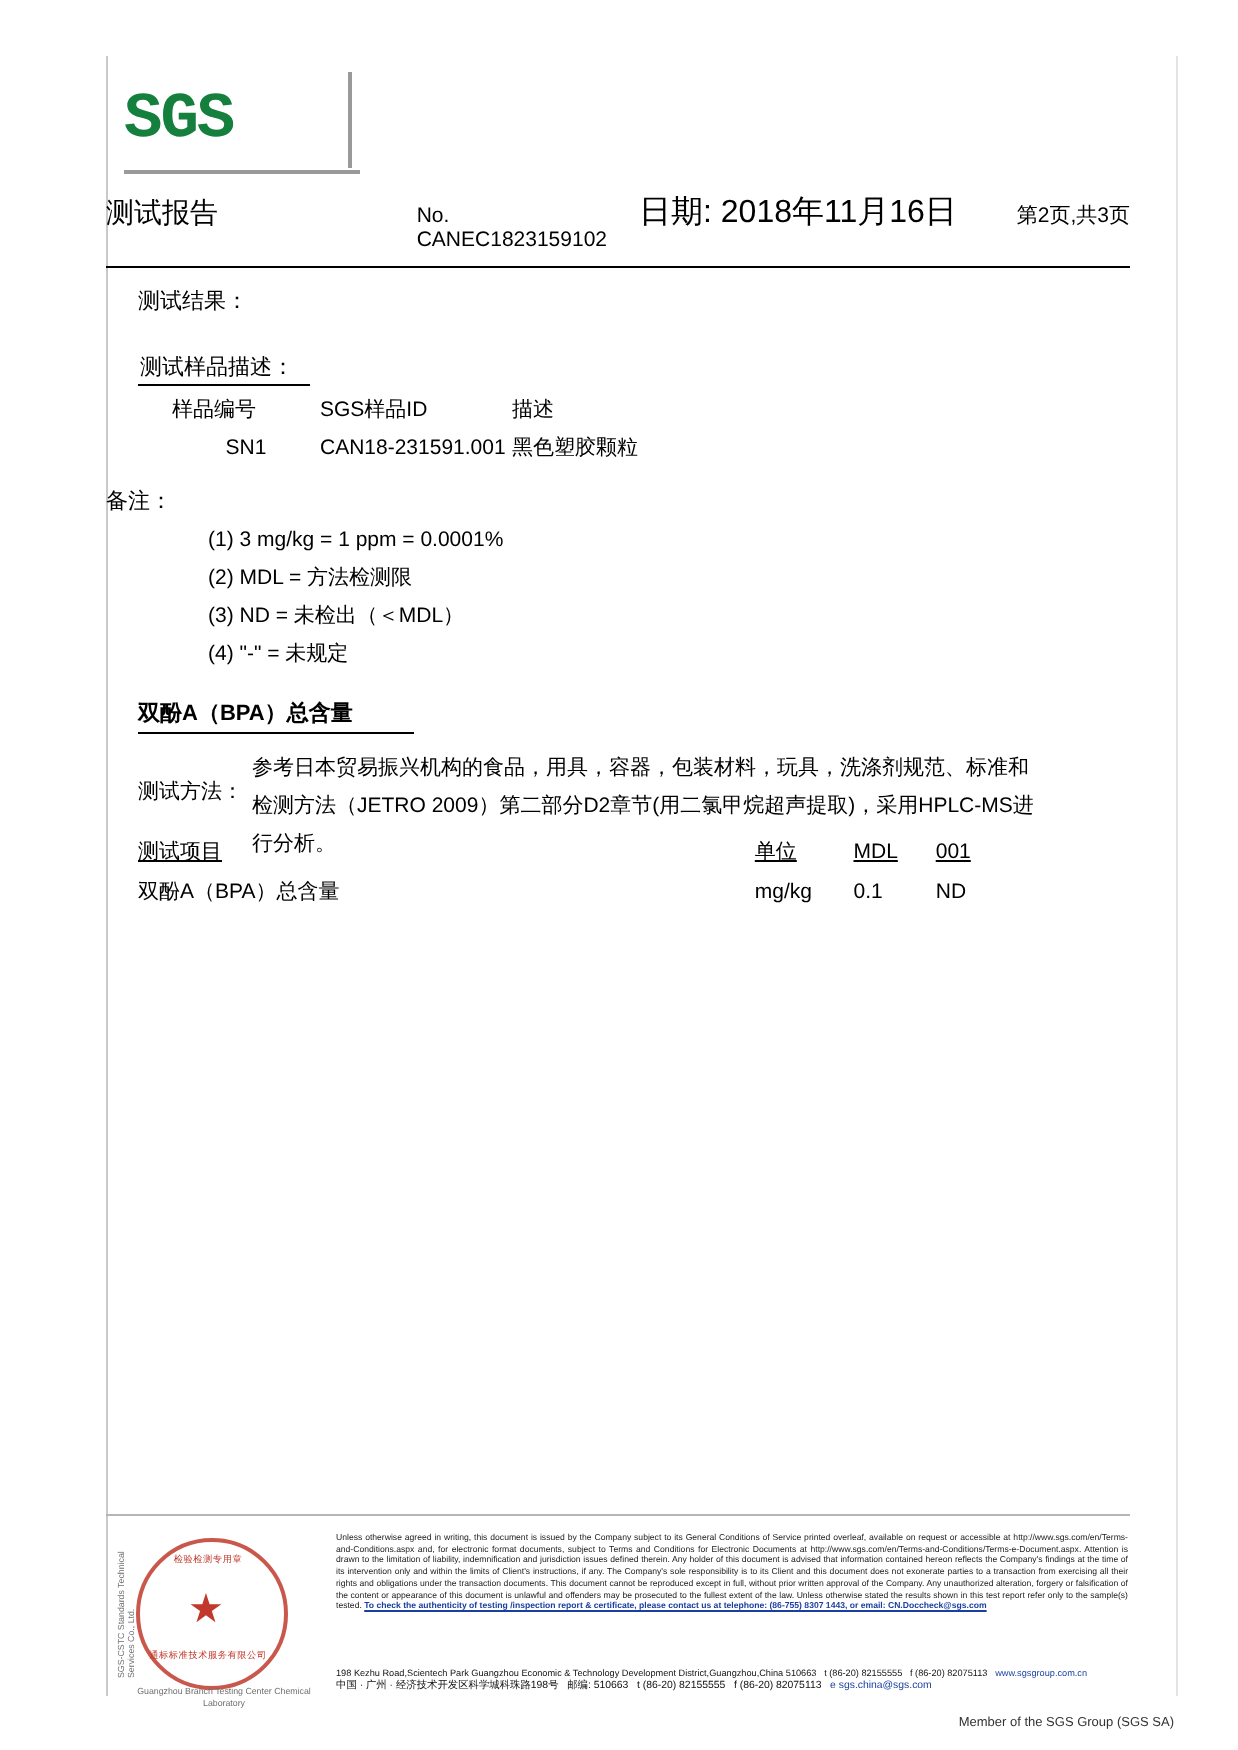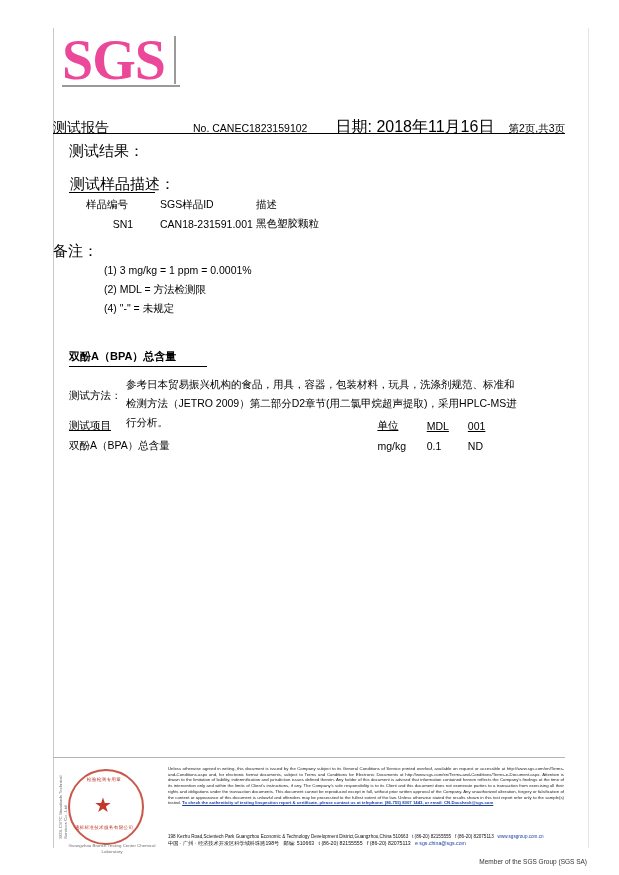--- a/index.html
+++ b/index.html
@@ -36,25 +36,25 @@
     background: #e4e4e4;
   }
   
   .logo-block {
     position: absolute;
     left: 62px;
     top: 38px;
     width: 120px;
   }
   .logo-text {
-    font-family: Liberation Serif, serif;
+    font-family: Liberation Mono, monospace;
     font-weight: bold;
-    font-size: 56px;
+    font-size: 32px;
     letter-spacing: -1px;
-    color: #ec4899;
+    color: #15803d;
     line-height: 44px;
   }
   .logo-rule {
     margin-top: 3px;
     width: 118px;
     height: 2px;
     background: #9a9a9a;
   }
   .logo-bar-vert {
     position: absolute;
@@ -62,24 +62,25 @@
     top: 36px;
     width: 2px;
     height: 48px;
     background: #9a9a9a;
   }
 
   
   .report-header {
     position: absolute;
     left: 53px;
-    top: 117px;
+    top: 96px;
     width: 512px;
     display: flex;
     align-items: baseline;
+    gap: 16px;
   }
   .report-title {
     font-size: 14px;
     font-weight: normal;
     color: #000;
     width: 140px;
   }
   .report-no {
     font-size: 10.5px;
     flex: 1;
@@ -97,21 +98,21 @@
     position: absolute;
     left: 53px;
     top: 133px;
     width: 512px;
     height: 1px;
     background: #000;
   }
 
   .body-text {
     position: absolute;
-    font-size: 15px;
+    font-size: 11px;
     line-height: 16px;
   }
 
   .results-label { left: 69px; top: 143px; }
   .sample-desc-label { left: 70px; top: 176px; }
   .sample-desc-underline {
     position: absolute;
     left: 69px; top: 192px;
     width: 86px; height: 1px;
     background: #000;
@@ -344,20 +345,21 @@
         <td class="col-id">CAN18-231591.001</td>
         <td class="col-desc">黑色塑胶颗粒</td>
       </tr>
     </tbody>
   </table>
 
   <div class="body-text remark-label">备注：</div>
   <div class="remark-list">
     <div>(1) 3 mg/kg = 1 ppm = 0.0001%</div>
     <div>(2) MDL = 方法检测限</div>
+    <div>(3) ND = 未检出（＜MDL）</div>
     <div>(4) "-" = 未规定</div>
   </div>
 
   <div class="section-title">双酚A（BPA）总含量</div>
   <div class="section-title-underline"></div>
 
   <div class="method-label">测试方法：</div>
   <div class="method-text">参考日本贸易振兴机构的食品，用具，容器，包装材料，玩具，洗涤剂规范、标准和检测方法（JETRO 2009）第二部分D2章节(用二氯甲烷超声提取)，采用HPLC-MS进行分析。</div>
 
   <table class="result-table">

